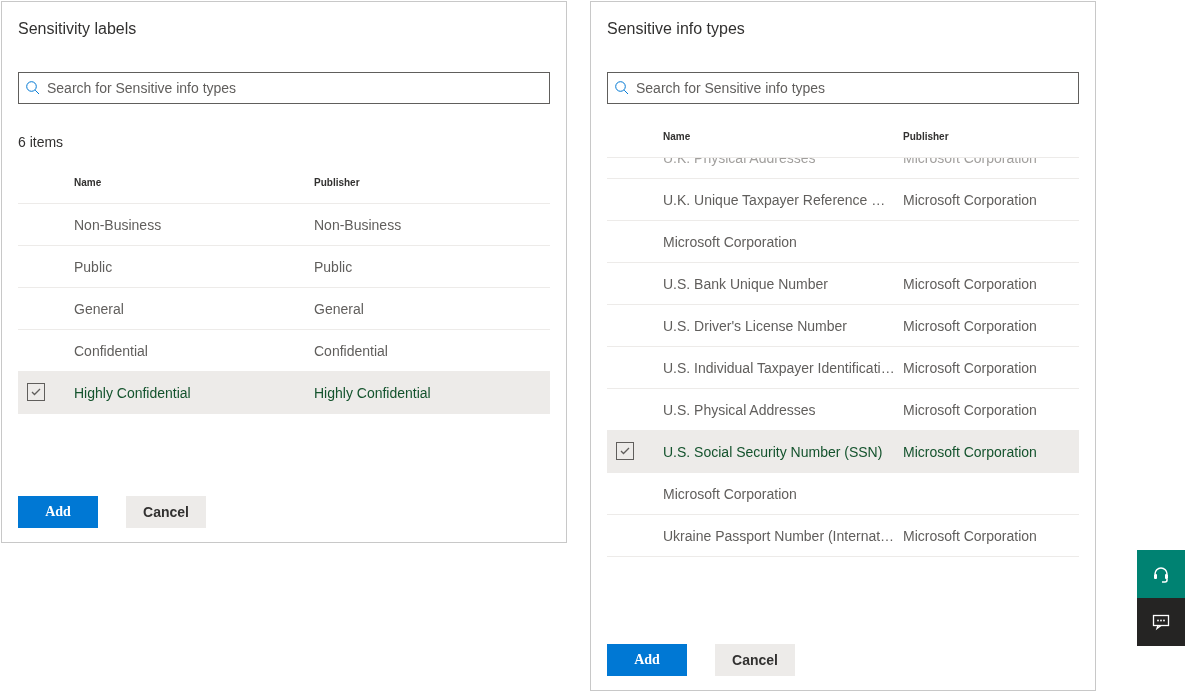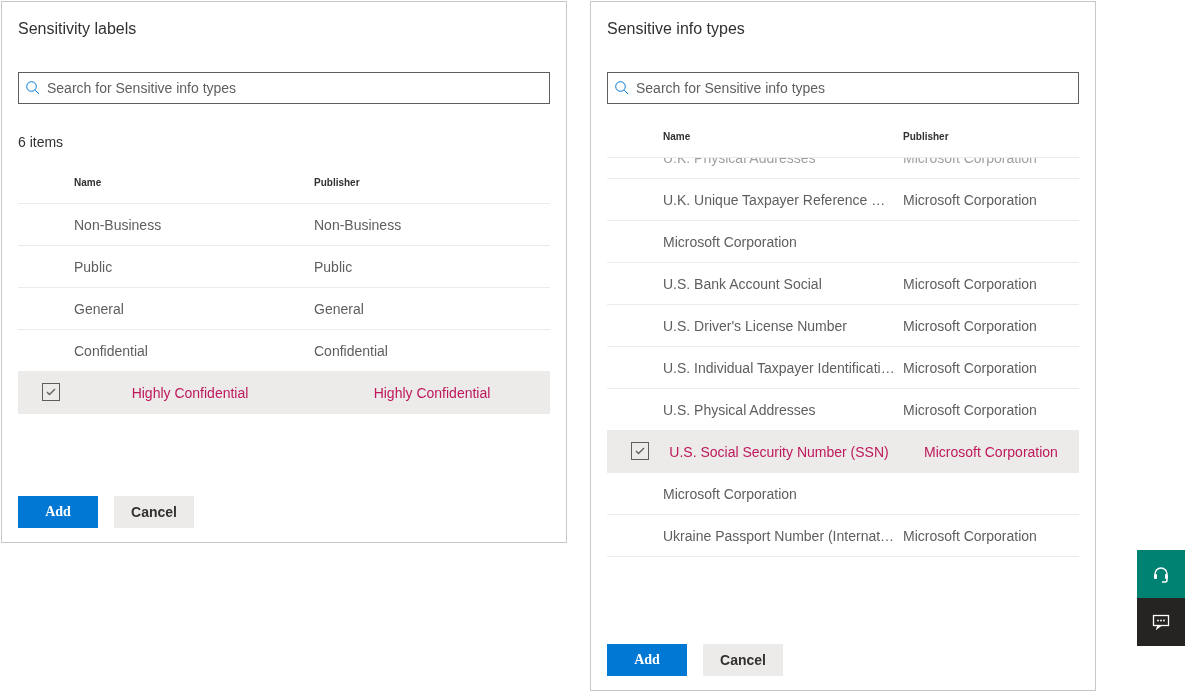--- a/index.html
+++ b/index.html
@@ -79,22 +79,21 @@
     .row {
       display: flex;
       align-items: center;
       height: 42px;
       border-bottom: 1px solid #edebe9;
       font-size: 14px;
       color: #605e5c;
     }
     .row.selected {
       background: #edebe9;
-      color: #be185d;
-      text-align: center;
+      color: #14532d;
     }
     .row.partial {
       color: #a19f9d;
       border-top: 1px solid #edebe9;
     }
     .checkbox {
       width: 18px;
       height: 18px;
       border: 1px solid #605e5c;
       display: inline-flex;
@@ -121,20 +120,21 @@
       padding: 0 16px;
     }
     .btn-primary {
       background: #0078d4;
       color: #fff;
       font-family: Liberation Serif, serif;
     }
     .btn-secondary {
       background: #edebe9;
       color: #323130;
+      margin-left: 12px;
     }
     .right-table-scroll {
       height: 422px;
       overflow: hidden;
       position: relative;
     }
     .scroll-inner {
       position: relative;
       top: -21px;
     }
@@ -239,21 +239,21 @@
             <div class="col-check"></div>
             <div class="col-name">U.K. Unique Taxpayer Reference Number</div>
             <div class="col-publisher">Microsoft Corporation</div>
           </div>
           <div class="row">
             <div class="col-check"></div>
             <div class="col-publisher">Microsoft Corporation</div>
           </div>
           <div class="row">
             <div class="col-check"></div>
-            <div class="col-name">U.S. Bank Account Social</div>
+            <div class="col-name">U.S. Bank Unique Number</div>
             <div class="col-publisher">Microsoft Corporation</div>
           </div>
           <div class="row">
             <div class="col-check"></div>
             <div class="col-name">U.S. Driver's License Number</div>
             <div class="col-publisher">Microsoft Corporation</div>
           </div>
           <div class="row">
             <div class="col-check"></div>
             <div class="col-name">U.S. Individual Taxpayer Identification ...</div>

